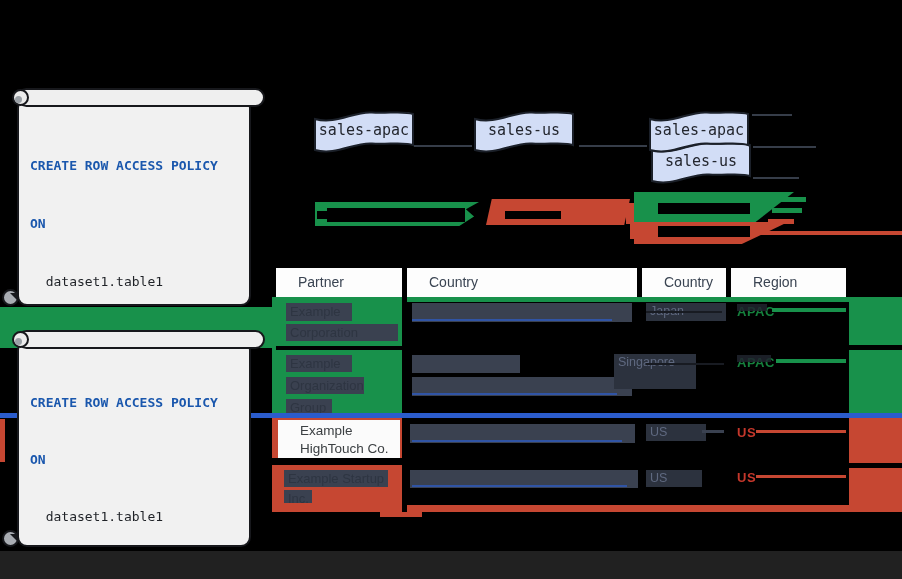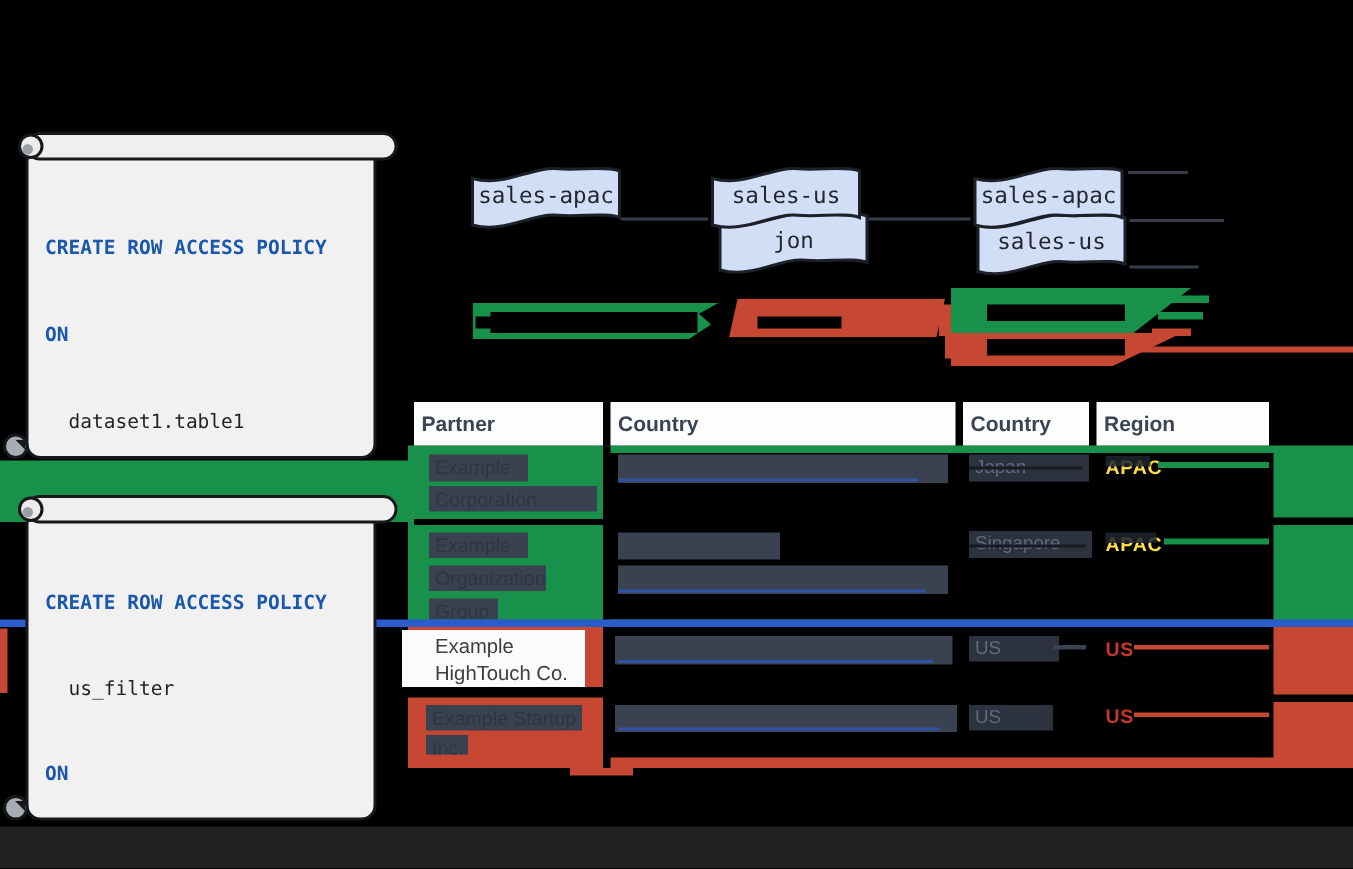--- a/index.html
+++ b/index.html
@@ -31,29 +31,29 @@
 
   
   .flag{width:104px;height:48px;text-decoration:underline;}
   .flag svg{position:absolute;left:0;top:0;}
   .flag .lbl{position:absolute;left:0;top:12px;width:100%;text-align:center;
              font-family:"DejaVu Sans Mono","Liberation Mono",monospace;
              font-size:15px;color:#23262e;}
   .leader{background:#363d49;height:2px;}
 
   
-  .hcell{background:#fdfdfd;color:#3a4452;font-weight:bold;font-size:14px;
-         line-height:29px;padding-left:5px;box-sizing:border-box;}
+  .hcell{background:#fdfdfd;color:#3a4452;font-weight:normal;font-size:14px;
+         line-height:29px;padding-left:22px;box-sizing:border-box;}
   .redact{background:#3a4150;overflow:hidden;}
   .hint{color:#2e3542;font-size:13px;line-height:17px;padding-left:4px;white-space:nowrap;}
   .country-box{background:#2c323e;color:#5f6980;font-size:12.5px;line-height:17px;
                padding-left:4px;overflow:hidden;white-space:nowrap;}
   .strike{background:#181b22;}
   .region-txt{font-size:13px;font-weight:bold;letter-spacing:.5px;}
-  .region-green{color:#fde047;}
+  .region-green{color:#15803d;}
   .region-red{color:#c5372b;}
   .gline{background:#18914b;}
   .rline{background:#c64732;}
   .blueu{background:#2b5fd3;opacity:.65;}
   .white-cell{background:#fbfbfb;color:#3c4043;font-size:13.5px;line-height:18px;
               padding:2px 0 0 8px;box-sizing:border-box;}
   .glitch{background:#20242e;opacity:.85;}
 
   .bar-inset{background:#000;}
   .bottom-strip{background:#212121;}
@@ -101,29 +101,29 @@
     </div>
   <div class="abs redact" style="left:286px;top:377px;width:78px;height:17px;">
     <div class="hint">Organization</div>
     </div>
   <div class="abs redact" style="left:286px;top:399px;width:46px;height:14px;">
     <div class="hint">Group</div>
     </div>
   <div class="abs redact" style="left:412px;top:355px;width:108px;height:18px;"></div>
   <div class="abs redact" style="left:412px;top:377px;width:220px;height:19px;"></div>
   <div class="abs blueu" style="left:412px;top:393px;width:205px;height:2px;"></div>
-  <div class="abs country-box" style="left:646px;top:354px;width:78px;height:18px;">Singapore</div>
+  <div class="abs country-box" style="left:614px;top:354px;width:78px;height:35px;">Singapore</div>
   <div class="abs strike" style="left:646px;top:363px;width:78px;height:2px;"></div>
   <div class="abs region-txt region-green" style="left:737px;top:355px;">APAC</div>
   <div class="abs glitch" style="left:737px;top:355px;width:34px;height:7px;"></div>
   <div class="abs gline" style="left:776px;top:359px;width:70px;height:4px;"></div>
 
   <div class="abs blue-line" style="left:0;top:413px;width:902px;height:5px;"></div>
 
-  <div class="abs white-cell" style="left:268px;top:420px;width:122px;height:38px;padding-left:22px;">Example HighTouch Co.</div>
+  <div class="abs white-cell" style="left:278px;top:420px;width:122px;height:38px;padding-left:22px;">Example HighTouch Co.</div>
   <div class="abs redact" style="left:410px;top:424px;width:225px;height:19px;"></div>
   <div class="abs blueu" style="left:412px;top:440px;width:210px;height:2px;"></div>
   <div class="abs country-box" style="left:646px;top:424px;width:56px;height:17px;">US</div>
   <div class="abs" style="left:702px;top:430px;width:22px;height:3px;background:#3a4150;"></div>
   <div class="abs region-txt region-red" style="left:737px;top:425px;">US</div>
   <div class="abs rline" style="left:756px;top:430px;width:90px;height:3px;"></div>
 
   <div class="abs redact" style="left:284px;top:470px;width:104px;height:17px;">
     <div class="hint">Example Startup</div>
     </div>
@@ -150,42 +150,35 @@
     <div class="line"><span class="kw">FILTER USING</span></div>
     
   </div>
 
   <div class="abs scroll-body" style="left:17px;top:340px;width:234px;height:207px;"></div>
   <div class="abs scroll-tube" style="left:17px;top:330px;width:248px;height:19px;"></div>
   <div class="abs curl curl-top" style="left:12px;top:331px;width:17px;height:17px;"></div>
   <div class="abs curl curl-bottom" style="left:2px;top:530px;width:17px;height:17px;"></div>
   <div class="abs code" style="left:30px;top:355px;width:218px;line-height:19px;">
     <div class="line"><span class="kw">CREATE ROW ACCESS POLICY</span></div>
-    <div class="line"><span>  us_filter</span></div>
     <div class="line"><span class="kw">ON</span></div>
     <div class="line"><span>  dataset1.table1</span></div>
     
     
     
     
     
     
   </div>
 
   <div class="abs flag" style="left:312px;top:109px;">
     <svg width="104" height="48" viewBox="0 0 104 48">
         <path d="M3,10 C24,16 42,2 60,3.5 C75,4.7 92,1.5 101,5 L101,36 C92,32.5 75,35.7 60,34.5 C42,33 24,47 3,41 Z" fill="#d2ddf6" stroke="#1b2029" stroke-width="2"></path>
       </svg>
     <div class="lbl">sales-apac</div>
-  </div>
-  <div class="abs flag" style="left:477px;top:139px;">
-    <svg width="104" height="48" viewBox="0 0 104 48">
-        <path d="M3,10 C24,16 42,2 60,3.5 C75,4.7 92,1.5 101,5 L101,36 C92,32.5 75,35.7 60,34.5 C42,33 24,47 3,41 Z" fill="#d2ddf6" stroke="#1b2029" stroke-width="2"></path>
-      </svg>
-    <div class="lbl">jon</div>
   </div>
   <div class="abs flag" style="left:472px;top:109px;">
     <svg width="104" height="48" viewBox="0 0 104 48">
         <path d="M3,10 C24,16 42,2 60,3.5 C75,4.7 92,1.5 101,5 L101,36 C92,32.5 75,35.7 60,34.5 C42,33 24,47 3,41 Z" fill="#d2ddf6" stroke="#1b2029" stroke-width="2"></path>
       </svg>
     <div class="lbl">sales-us</div>
   </div>
   <div class="abs flag" style="left:649px;top:140px;">
     <svg width="104" height="48" viewBox="0 0 104 48">
         <path d="M3,10 C24,16 42,2 60,3.5 C75,4.7 92,1.5 101,5 L101,36 C92,32.5 75,35.7 60,34.5 C42,33 24,47 3,41 Z" fill="#d2ddf6" stroke="#1b2029" stroke-width="2"></path>

